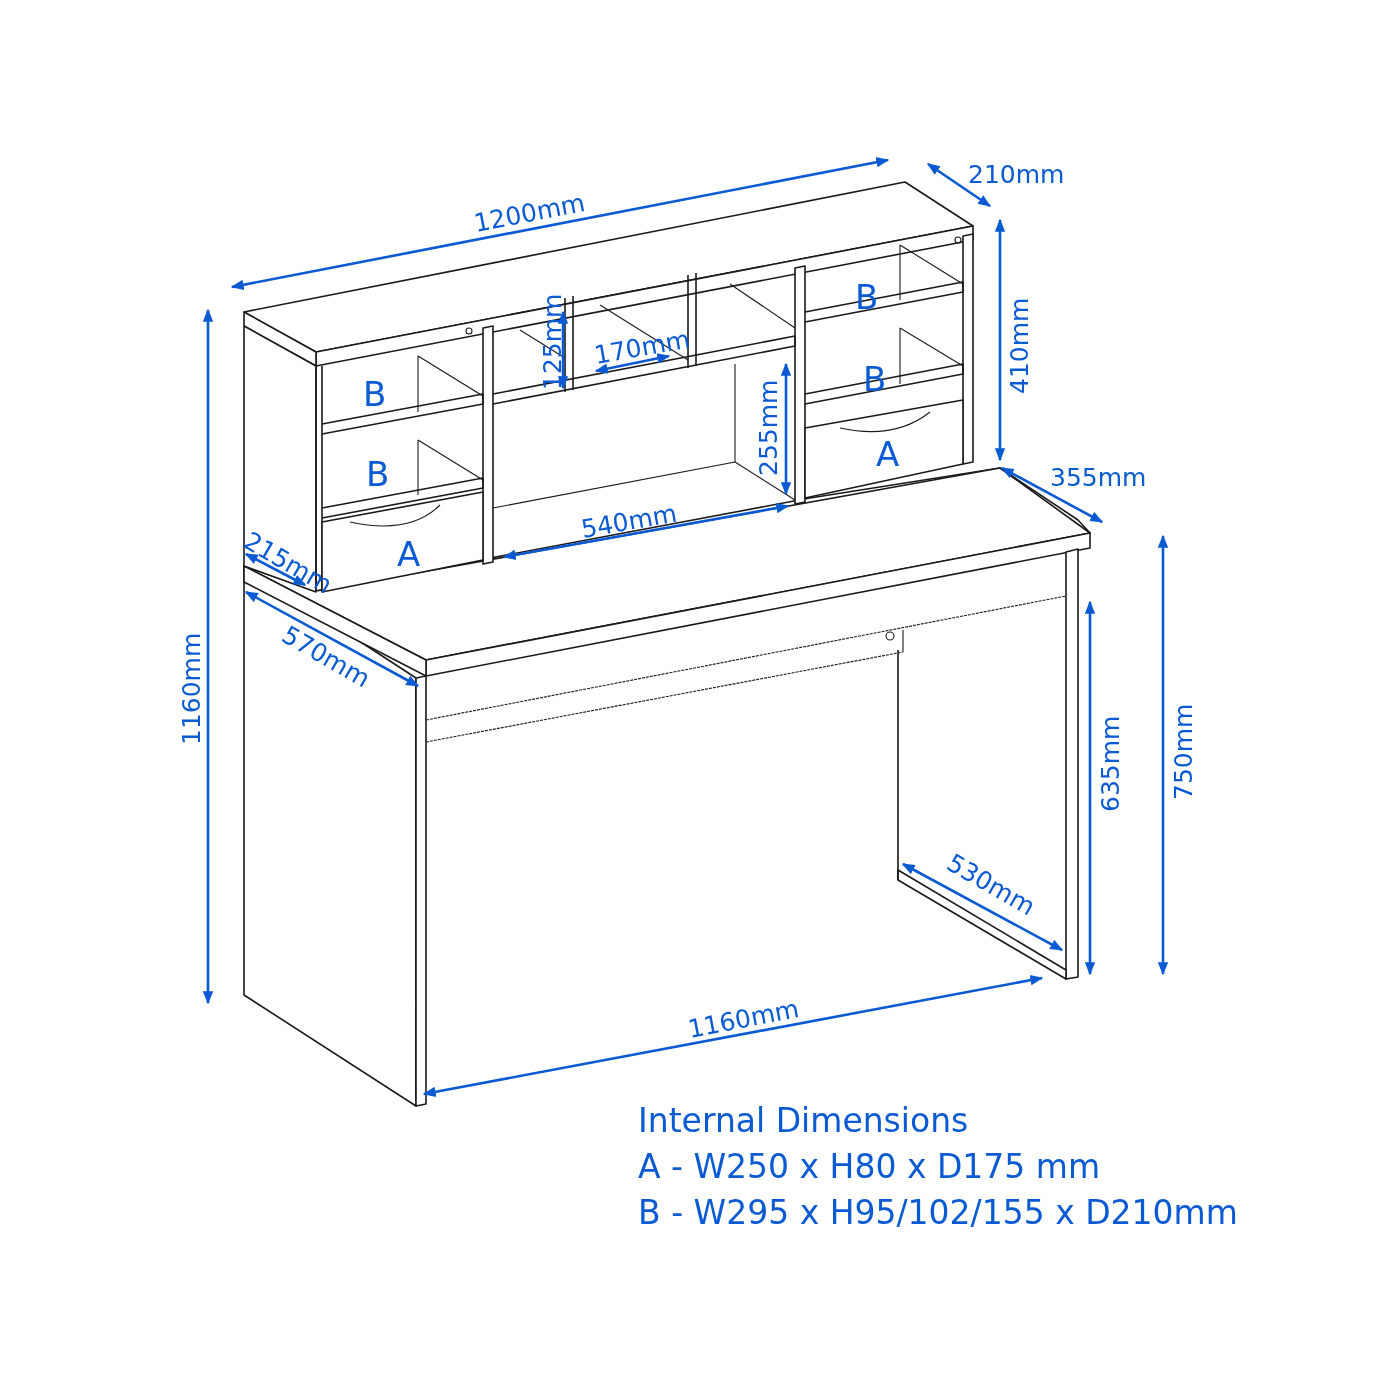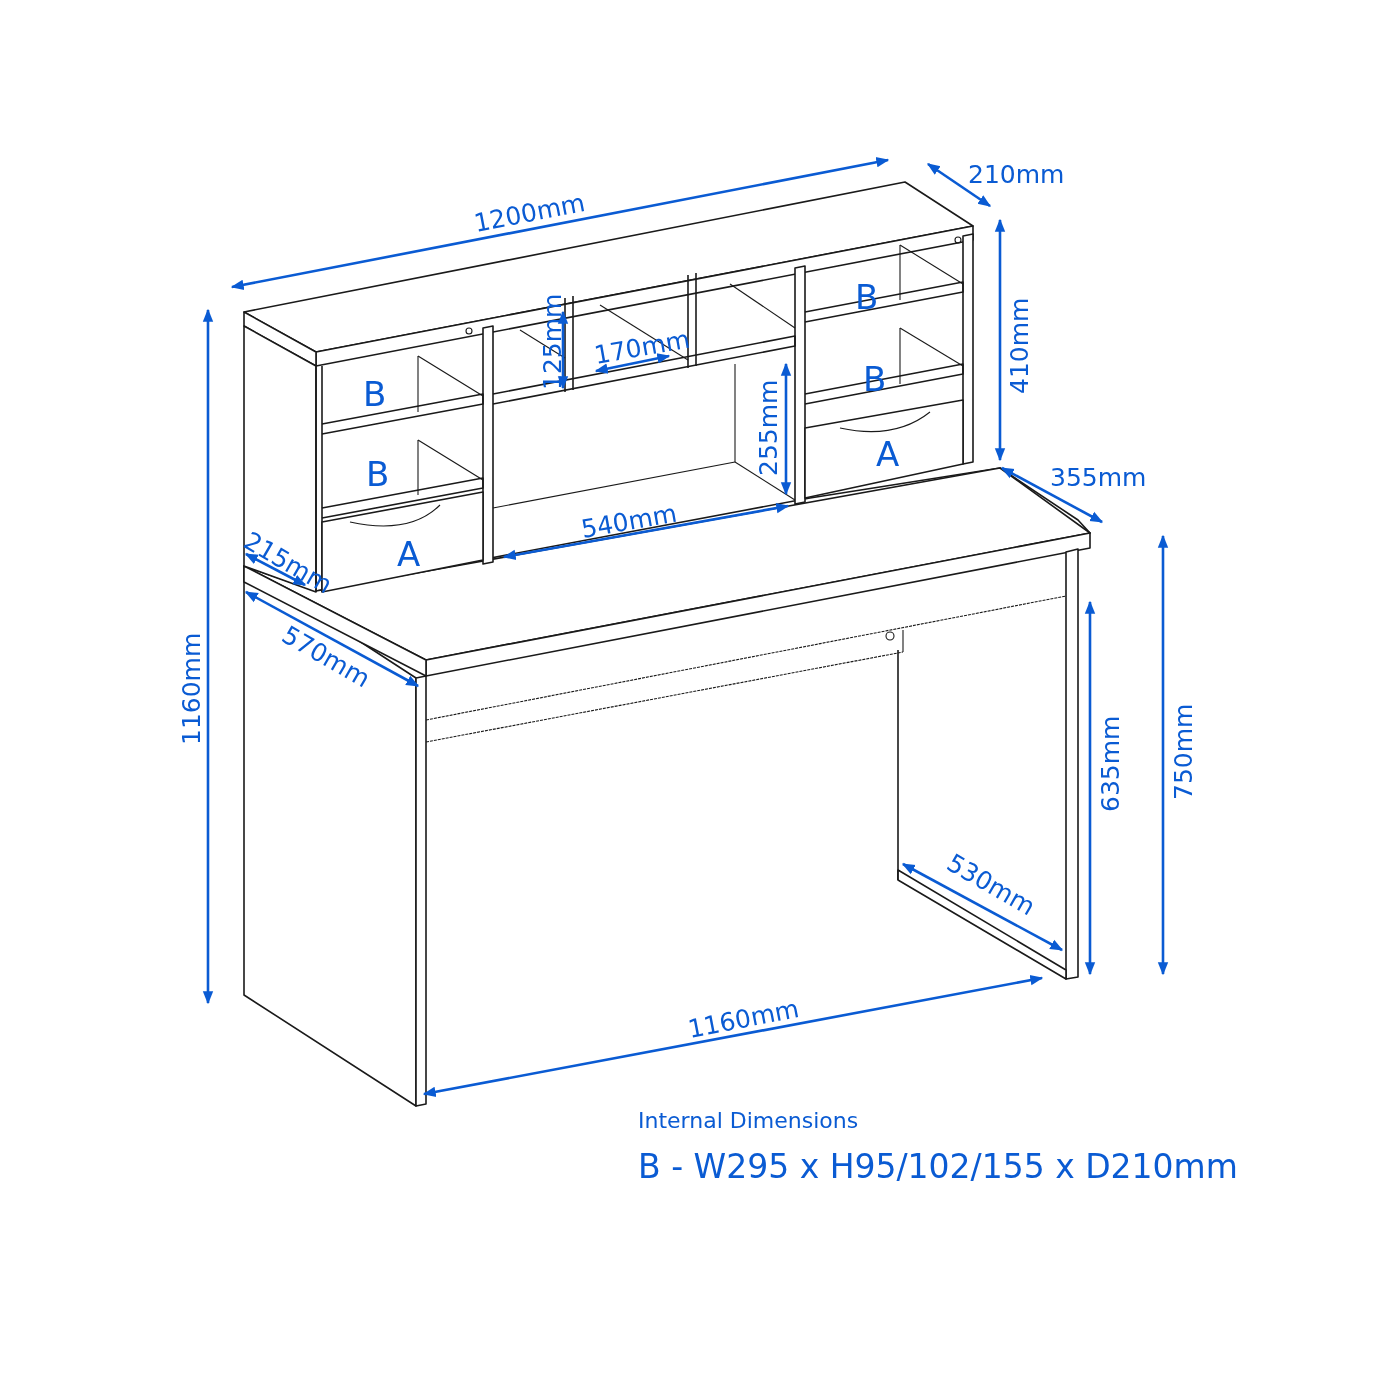--- a/index.html
+++ b/index.html
@@ -6,21 +6,21 @@
     body { width: 1389px; height: 1389px; position: relative; overflow: hidden; font-family: "DejaVu Sans", sans-serif; }
     #stage { position: absolute; left: 0; top: 0; width: 1389px; height: 1389px; }
     svg.drawing { position: absolute; left: 0; top: 0; }
     .ln { stroke: #1a1a1a; stroke-width: 1.6; fill: none; stroke-linejoin: round; }
     .ln-thin { stroke: #1a1a1a; stroke-width: 1.1; fill: none; }
     .face { fill: #ffffff; stroke: #1a1a1a; stroke-width: 1.6; stroke-linejoin: round; }
     .dim { stroke: #0a5bd3; stroke-width: 2.6; fill: none; }
     .dim-text { fill: #0a5bd3; font-family: "DejaVu Sans", sans-serif; font-size: 25px; }
     .cell-label { fill: #0a5bd3; font-family: "DejaVu Sans", sans-serif; font-size: 34px; }
     .legend { position: absolute; left: 638px; top: 1098px; color: #0a5bd3; font-family: "DejaVu Sans", sans-serif; }
-    .legend .title { font-size: 22px; line-height: 46px; }
+    .legend .title { font-size: 33px; line-height: 46px; }
     .legend .row { font-size: 33px; line-height: 46px; white-space: nowrap; }
   </style>
 </head>
 <body>
 
 <div id="stage">
 <svg class="drawing" width="1389" height="1389" viewBox="0 0 1389 1389" xmlns="http://www.w3.org/2000/svg">
   <defs>
     <marker id="ah" viewBox="0 0 10 10" refX="9" refY="5" markerWidth="5" markerHeight="5" orient="auto-start-reverse">
       <path d="M0,1 L10,5 L0,9 z" fill="#0a5bd3"></path>
@@ -139,15 +139,16 @@
   <text class="cell-label" x="363" y="406">B</text>
   <text class="cell-label" x="366" y="486">B</text>
   <text class="cell-label" x="397" y="566">A</text>
   <text class="cell-label" x="855" y="309">B</text>
   <text class="cell-label" x="863" y="391">B</text>
   <text class="cell-label" x="876" y="466">A</text>
 </svg>
 
 <div class="legend">
   <div class="title">Internal Dimensions</div>
+  <div class="row">A - W250 x H80 x D175 mm</div>
   <div class="row">B - W295 x H95/102/155 x D210mm</div>
 </div>
 </div>
 
 </body></html>

